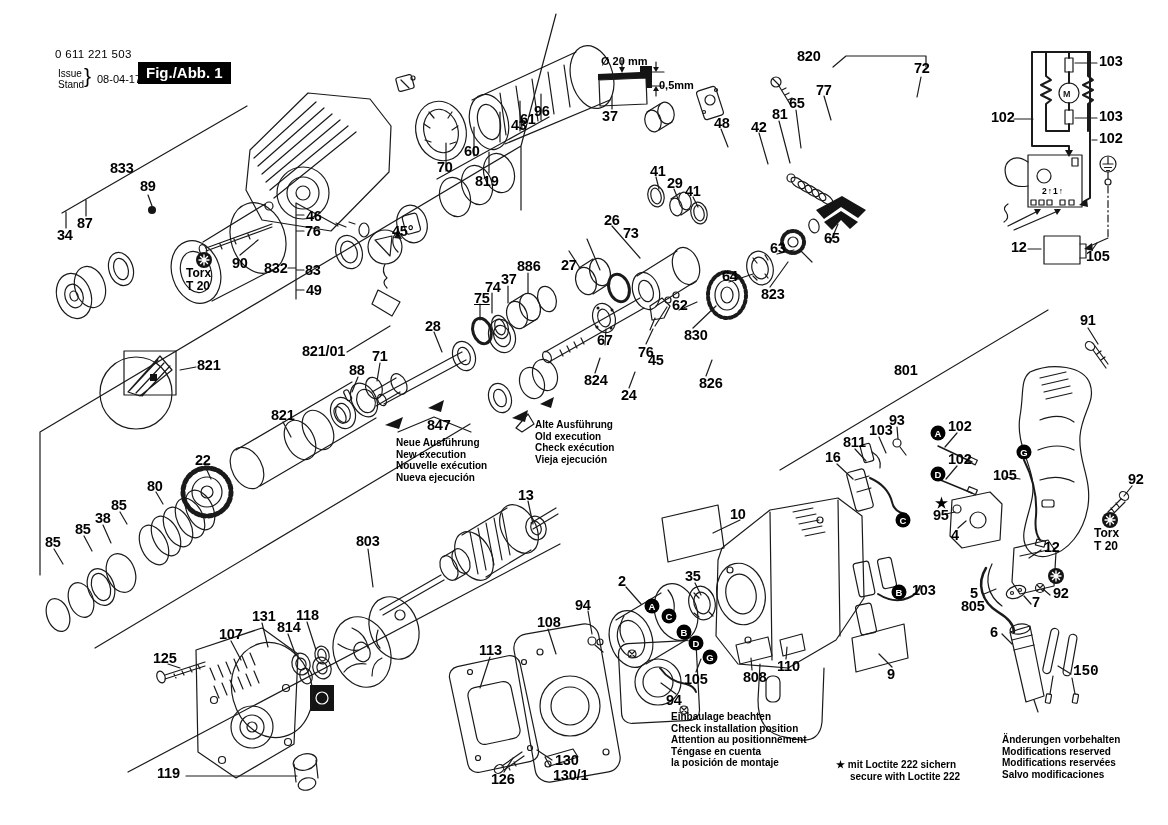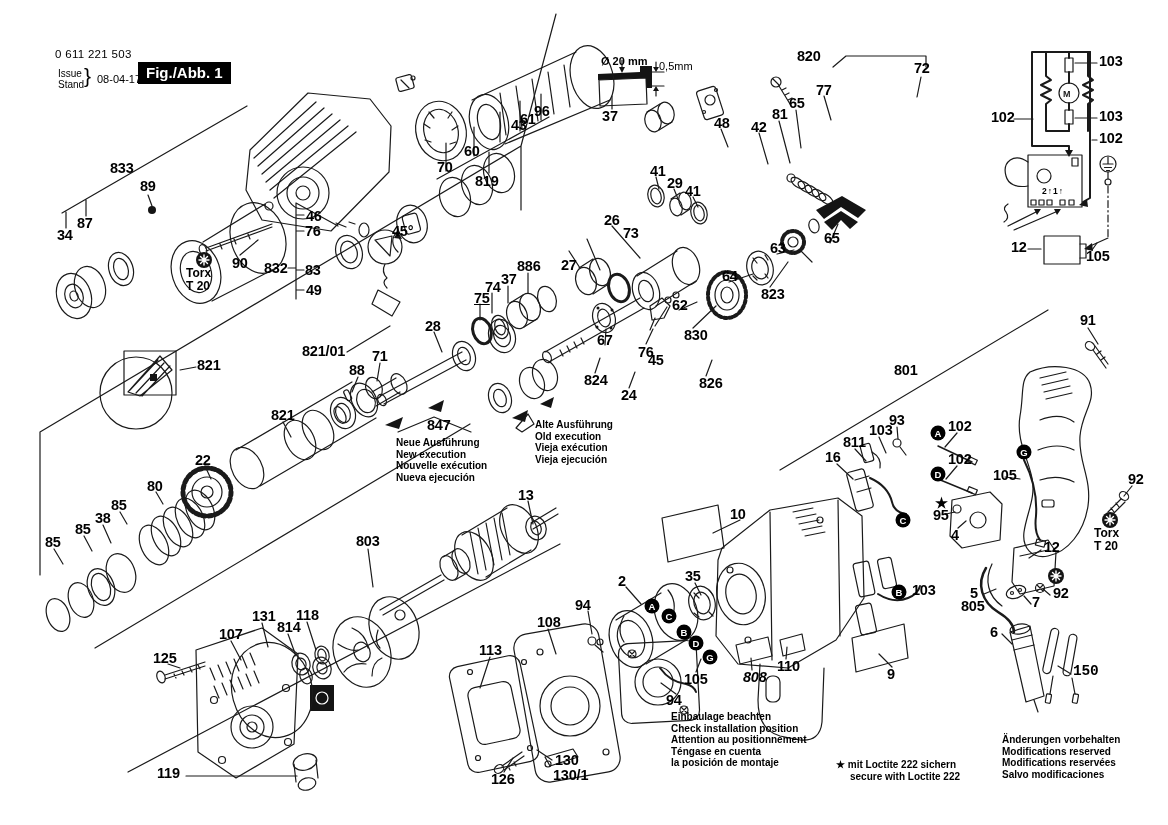--- a/index.html
+++ b/index.html
@@ -15,21 +15,21 @@
           justify-content:center;transform:translate(-50%,-50%)}
   .note{position:absolute;font-size:10px;font-weight:700;line-height:11.6px;white-space:nowrap}
   .note div{min-height:11.6px}
   .hdr-num{position:absolute;left:55px;top:48px;font-size:11.5px;letter-spacing:.3px}
   .hdr-issue{position:absolute;left:58px;top:68px;font-size:10px;line-height:11px}
   .hdr-brace{position:absolute;left:84px;top:64px;font-size:21px;font-weight:400}
   .hdr-date{position:absolute;left:97px;top:73px;font-size:11px}
   .figbox{position:absolute;left:138px;top:62px;background:#000;color:#fff;
           font-size:15px;font-weight:700;padding:2px 8px 3px}
   .inset-dia{position:absolute;left:601px;top:55px;font-size:11px;font-weight:700}
-  .inset-th{position:absolute;left:659px;top:60px;font-size:11px;font-weight:400}
+  .inset-th{position:absolute;left:659px;top:79px;font-size:11px;font-weight:700}
   .inset-37{position:absolute;left:602px;top:108px;font-size:14.5px;font-weight:700}
   .torx{position:absolute;font-size:12px;font-weight:700;line-height:12.5px}
   .terms{position:absolute;left:1042px;top:186px;font-size:8.5px;font-weight:700;letter-spacing:1px}
   .loct2{margin-left:14px}
 </style>
 </head>
 <body>
 
 <svg class="art" width="1168" height="825" viewBox="0 0 1168 825">
 <g fill="none" stroke="#1a1a1a" stroke-width="1.2" stroke-linecap="round" stroke-linejoin="round">
@@ -481,21 +481,21 @@
 
 <div class="note" style="left:396px;top:437px">
   <div>Neue Ausführung</div>
     <div>New execution</div>
   <div>Nouvelle exécution</div>
     <div>Nueva ejecución</div>
 </div>
 <div class="note" style="left:535px;top:419px">
   <div>Alte Ausführung</div>
     <div>Old execution</div>
-  <div>Vieja exécution</div>
+  <div>Check exécution</div>
     <div>Vieja ejecución</div>
 </div>
 <div class="note" style="left:671px;top:711px">
   <div>Einbaulage beachten</div>
     <div>Check installation position</div>
   <div>Attention au positionnement</div>
     <div>Téngase en cuenta</div>
   <div>la posición de montaje</div>
 </div>
 <div class="note" style="left:836px;top:759px">
@@ -581,21 +581,21 @@
     <div class="callout" style="left: 479px; top: 644px;">113</div>
     <div class="callout" style="left: 491px; top: 773px;">126</div>
     <div class="callout" style="left: 555px; top: 754px;">130</div>
     <div class="callout" style="left: 553px; top: 769px;">130/1</div>
     <div class="callout" style="left: 575px; top: 599px;">94</div>
     <div class="callout" style="left: 618px; top: 575px;">2</div>
     <div class="callout" style="left: 685px; top: 570px;">35</div>
     <div class="callout" style="left: 730px; top: 508px;">10</div>
     <div class="callout" style="left: 666px; top: 694px;">94</div>
     <div class="callout" style="left: 684px; top: 673px;">105</div>
-    <div class="callout" style="left: 743px; top: 671px; font-style: italic;">808</div>
+    <div class="callout" style="left: 743px; top: 671px;">808</div>
     <div class="callout" style="left: 777px; top: 660px;">110</div>
     <div class="callout" style="left: 887px; top: 668px;">9</div>
     <div class="callout" style="left: 894px; top: 364px;">801</div>
     <div class="callout" style="left: 825px; top: 451px;">16</div>
     <div class="callout" style="left: 843px; top: 436px;">811</div>
     <div class="callout" style="left: 869px; top: 424px;">103</div>
     <div class="callout" style="left: 889px; top: 414px;">93</div>
     <div class="callout" style="left: 948px; top: 420px;">102</div>
     <div class="callout" style="left: 948px; top: 453px;">102</div>
     <div class="callout" style="left: 935px; top: 497px;">★</div>

